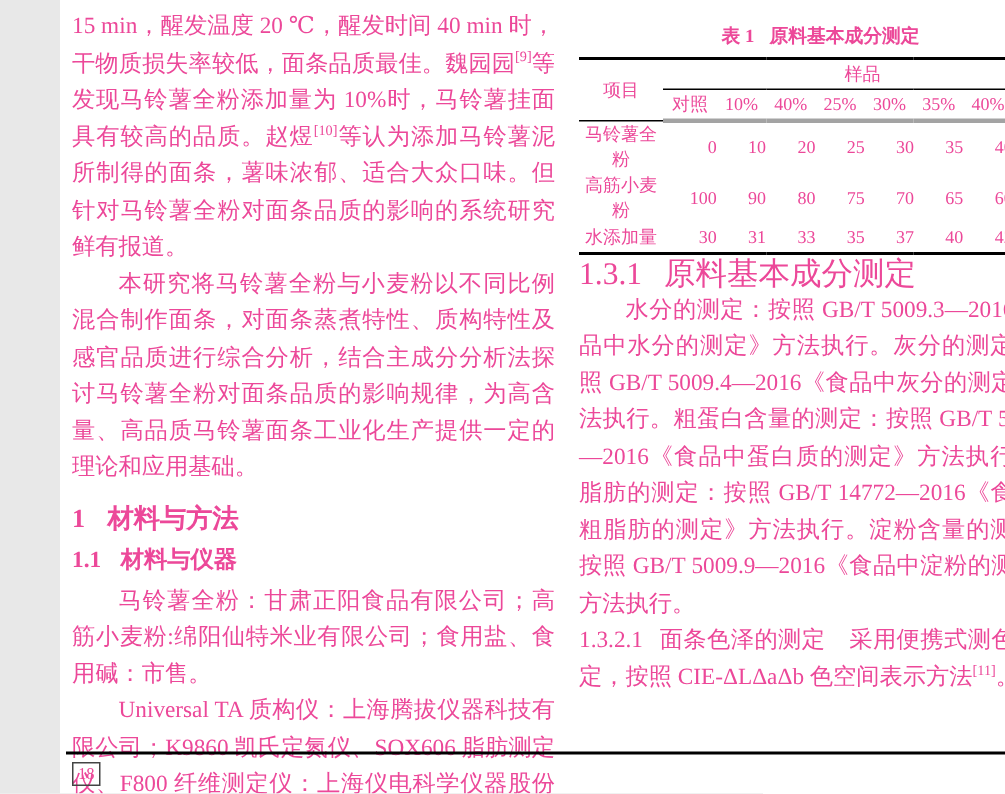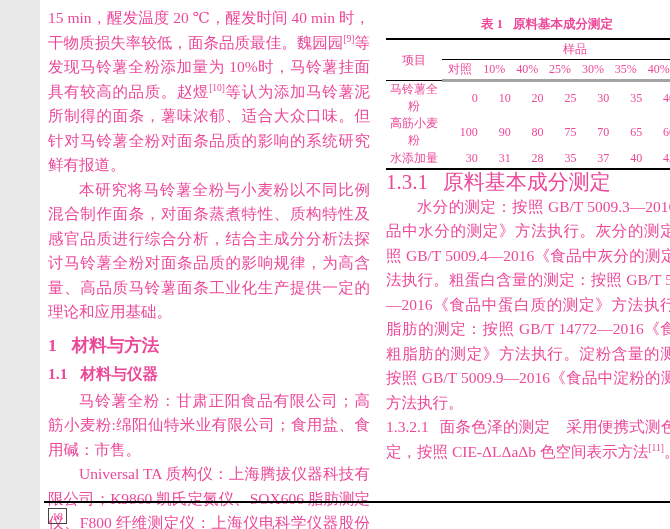--- a/index.html
+++ b/index.html
@@ -143,21 +143,21 @@
             <td class="num">75</td>
             <td class="num">70</td>
             <td class="num">65</td>
             <td class="num">60</td>
             <td class="num">50</td>
           </tr>
           <tr>
             <td class="rlabel">水添加量</td>
             <td class="num">30</td>
             <td class="num">31</td>
-            <td class="num">28</td>
+            <td class="num">33</td>
             <td class="num">35</td>
             <td class="num">37</td>
             <td class="num">40</td>
             <td class="num">42</td>
             <td class="num">45</td>
           </tr>
         </tbody>
       </table>
 
 

